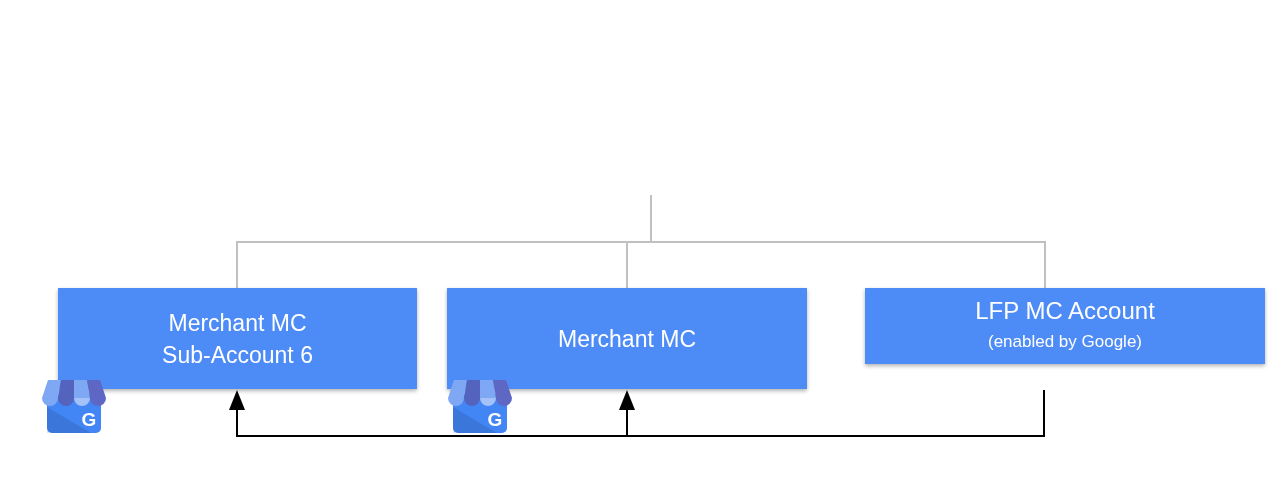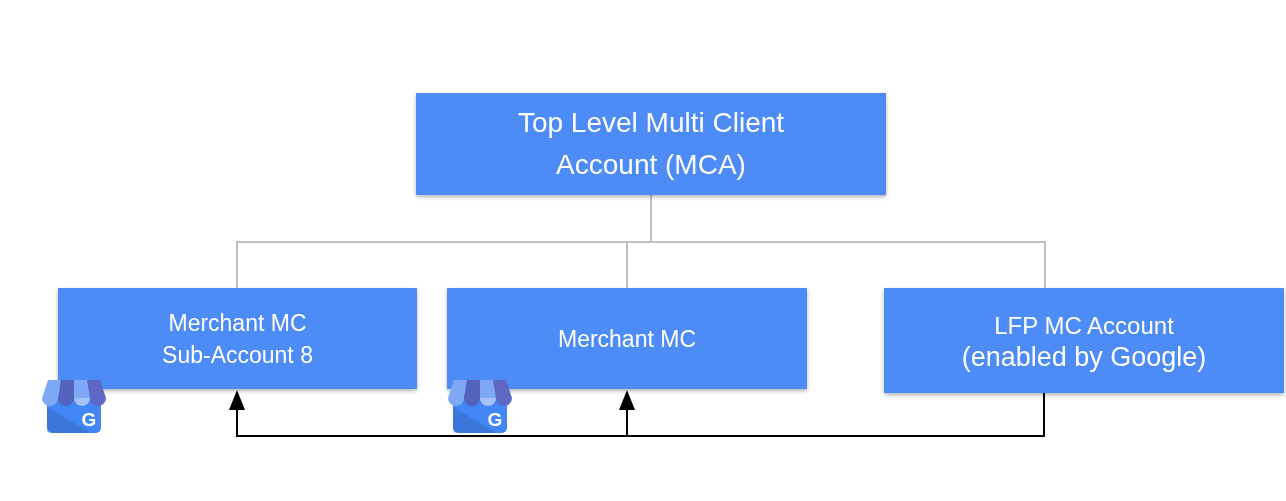--- a/index.html
+++ b/index.html
@@ -20,22 +20,22 @@
     overflow:hidden;font-family:"Liberation Sans","DejaVu Sans",sans-serif;
   }
   .node{
     position:absolute;background:var(--node-fill);color:var(--node-text);
     display:flex;flex-direction:column;align-items:center;justify-content:center;
     text-align:center;box-shadow:0 2px 4px rgba(0,0,0,0.30);
   }
   .node-mca{left:416px;top:93px;width:470px;height:102px;font-size:28px;line-height:42px;}
   .node-sub1{left:58px;top:288px;width:359px;height:101px;font-size:23px;line-height:32px;}
   .node-sub2{left:447px;top:288px;width:360px;height:101px;font-size:23px;line-height:32px;}
-  .node-lfp{left:884px;top:288px;width:400px;height:105px;font-size:24px;line-height:32px;}
-  .node-lfp .line2{font-size:27px;line-height:30px;}
+  .node-lfp{left:865px;top:288px;width:400px;height:76px;font-size:24px;line-height:32px;}
+  .node-lfp .line2{font-size:17px;line-height:30px;}
   .line{position:absolute;background:var(--connector-line);}
   .flow{position:absolute;background:var(--flow-line);}
   .arrowhead{
     position:absolute;width:16px;height:20px;background:var(--flow-line);
     clip-path:polygon(50% 0,100% 100%,0 100%);
   }
   .badge{position:absolute;width:70px;height:70px;z-index:5;}
   .badge svg{display:block;width:70px;height:70px;}
   .aw-l{fill:var(--icon-awning-light);} .aw-ll{fill:var(--icon-awning-lighter);}
   .aw-d{fill:var(--icon-awning-dark);} .aw-d2{fill:var(--icon-awning-dark2);}
@@ -54,28 +54,24 @@
   <div class="line" style="left:626px;top:241px;width:2px;height:48px;"></div>
   <div class="line" style="left:1044px;top:241px;width:2px;height:48px;"></div>
 
   <div class="flow" style="left:1043px;top:390px;width:2px;height:47px;"></div>
   <div class="flow" style="left:236px;top:435px;width:809px;height:2px;"></div>
   <div class="flow" style="left:236px;top:406px;width:2px;height:31px;"></div>
   <div class="arrowhead" style="left:229px;top:390px;"></div>
   <div class="flow" style="left:626px;top:406px;width:2px;height:31px;"></div>
   <div class="arrowhead" style="left:619px;top:390px;"></div>
 
-  <div class="node node-mca">
-    <span class="line1">Top Level Multi Client</span>
-    <span class="line2">Account (MCA)</span>
-  </div>
 
   <div class="node node-sub1">
     <span class="line1">Merchant MC</span>
-    <span class="line2">Sub-Account 8</span>
+    <span class="line2">Sub-Account 6</span>
   </div>
 
   <div class="node node-sub2">
     <span class="line1">Merchant MC</span>
   </div>
 
   <div class="node node-lfp">
     <span class="line1">LFP MC Account</span>
     <span class="line2">(enabled by Google)</span>
   </div>

